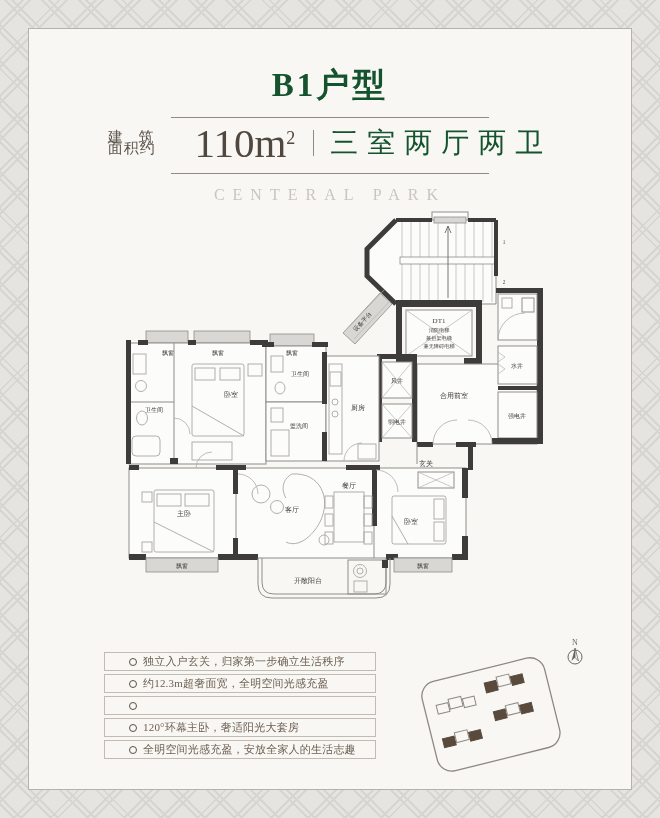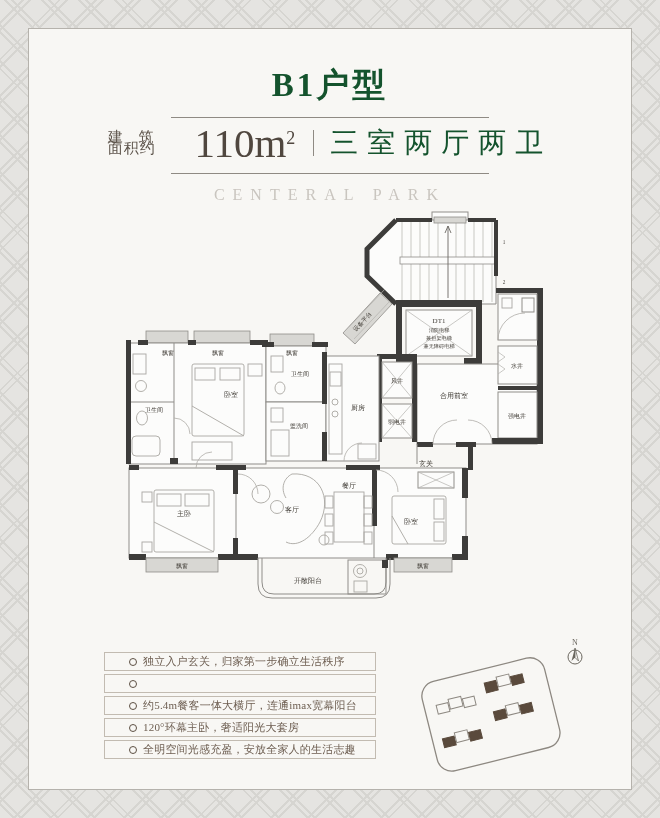--- a/index.html
+++ b/index.html
@@ -282,24 +282,24 @@
     </g>
   </svg>
 
   <div class="features">
     <div class="feat-row">
       <span class="bullet"></span>
       <span class="feat-text">独立入户玄关，归家第一步确立生活秩序</span>
     </div>
     <div class="feat-row">
       <span class="bullet"></span>
-    </div>
-    <div class="feat-row">
-      <span class="bullet"></span>
-      <span class="feat-text">约5.4m餐客一体大横厅，连通imax宽幕阳台</span>
+      <span class="feat-text">约12.3m超奢面宽，全明空间光感充盈</span>
+    </div>
+    <div class="feat-row">
+      <span class="bullet"></span>
     </div>
     <div class="feat-row">
       <span class="bullet"></span>
       <span class="feat-text">120°环幕主卧，奢适阳光大套房</span>
     </div>
     <div class="feat-row">
       <span class="bullet"></span>
       <span class="feat-text">全明空间光感充盈，安放全家人的生活志趣</span>
     </div>
   </div>

